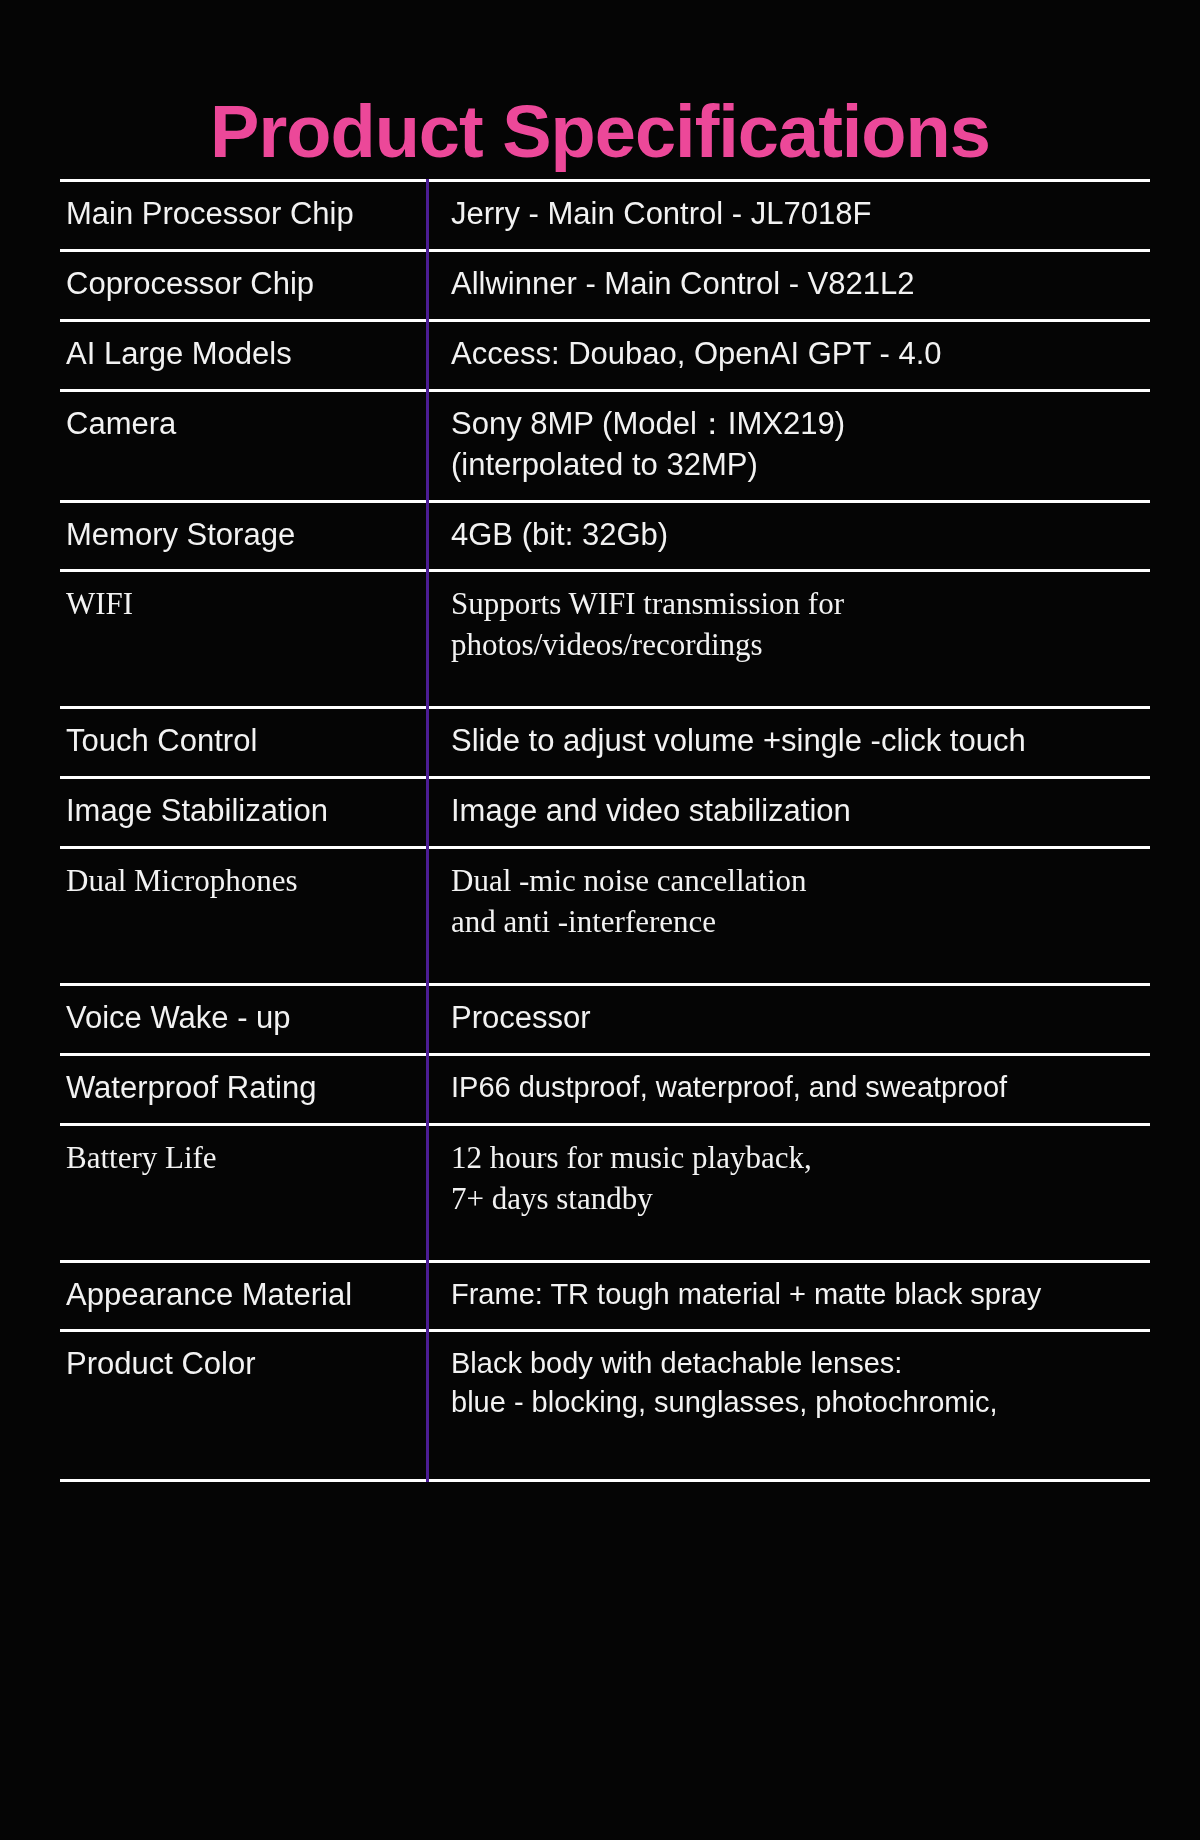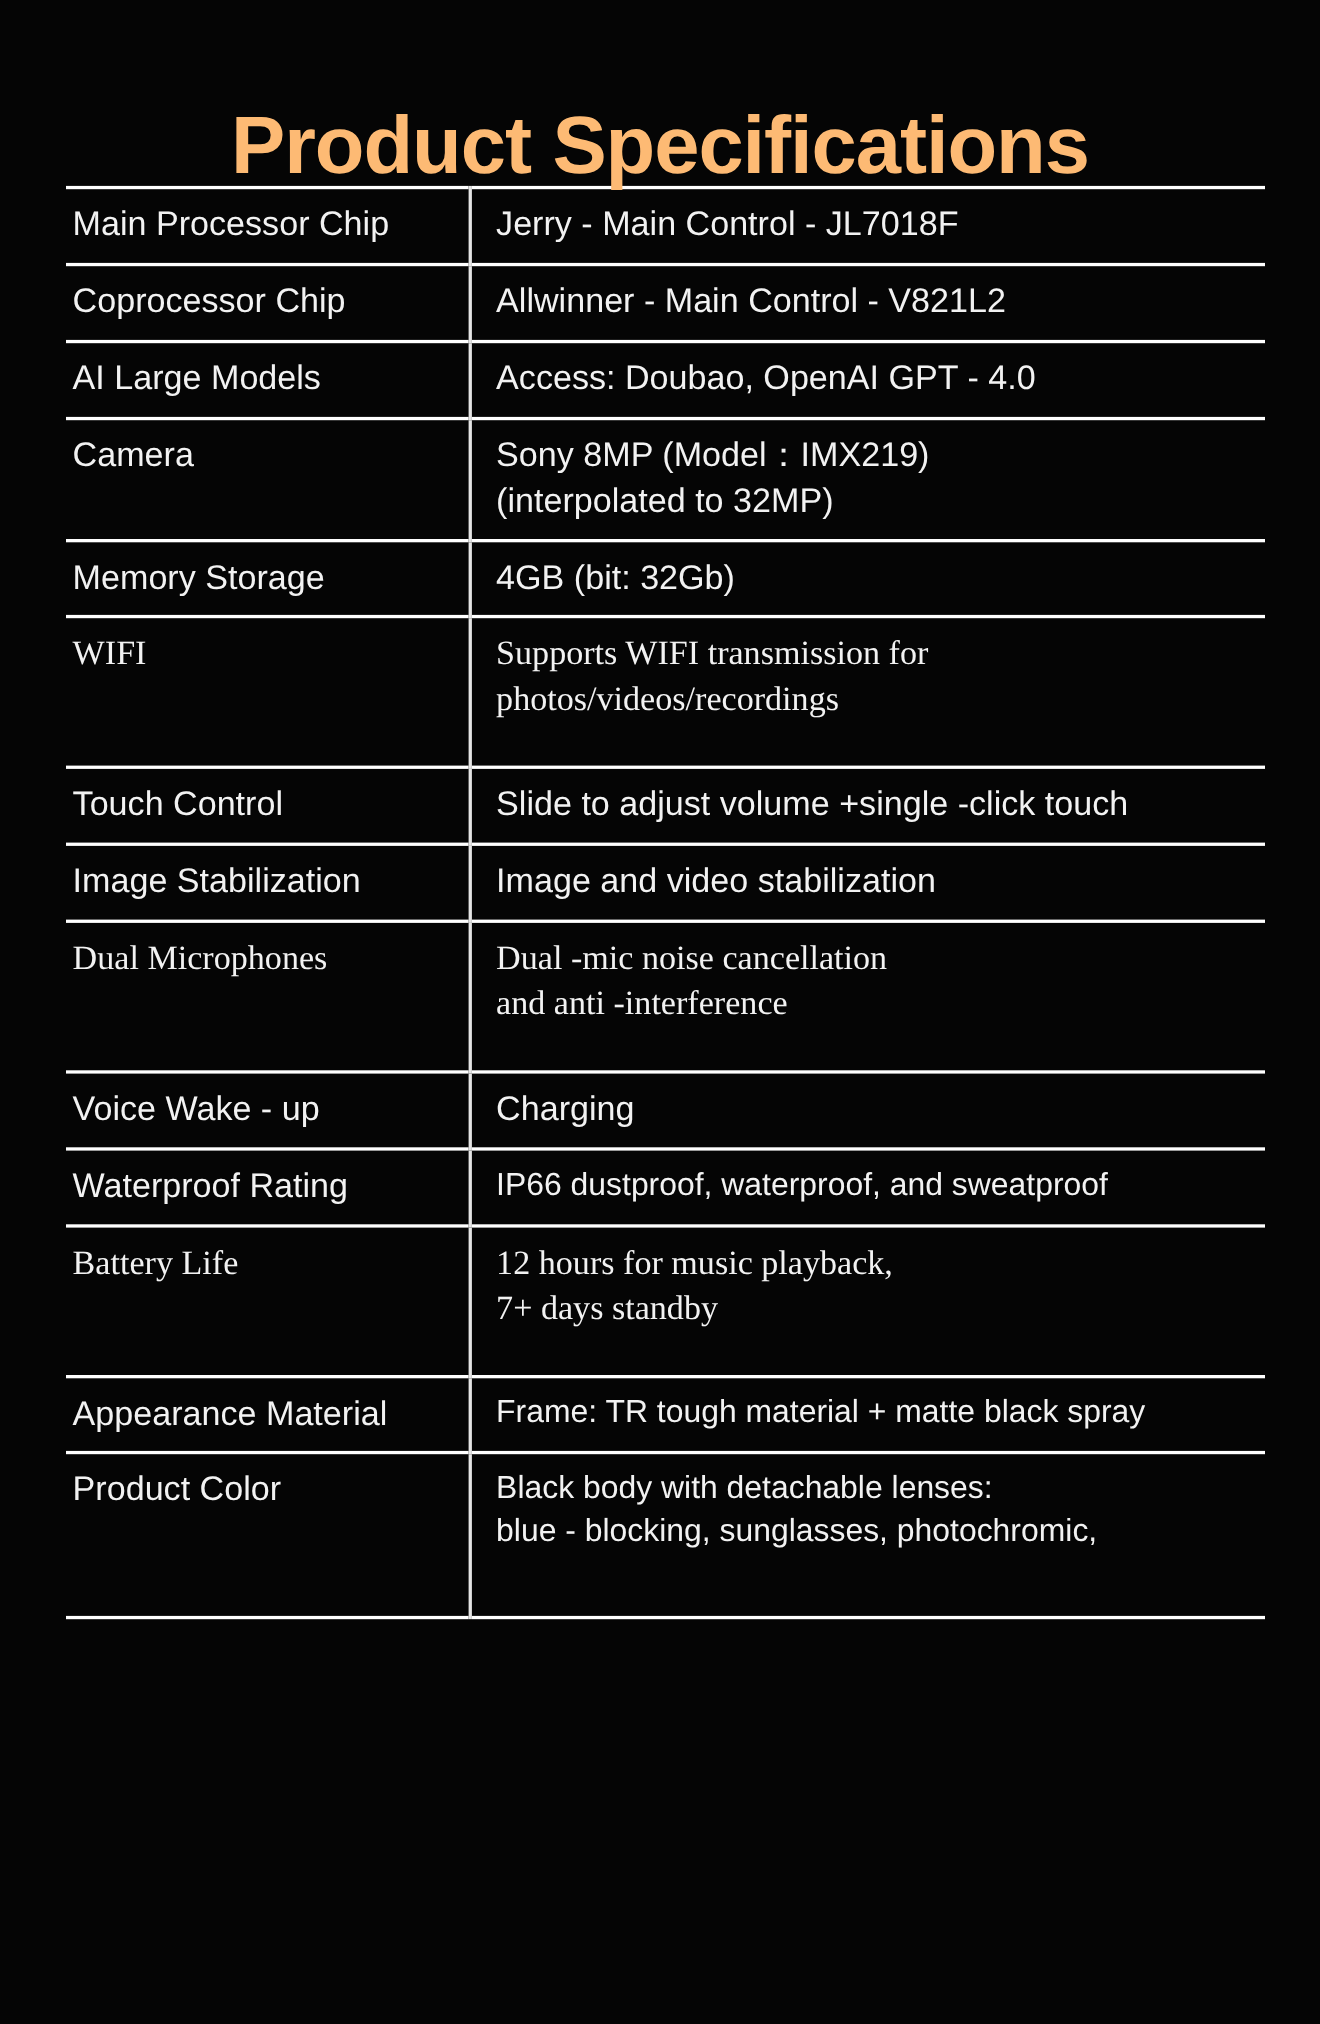--- a/index.html
+++ b/index.html
@@ -20,22 +20,23 @@
     height: 1840px;
     background: #050505;
     box-sizing: border-box;
     padding: 0 60px;
   }
   .title {
     text-align: center;
     font-size: 74px;
     font-weight: bold;
     letter-spacing: -1px;
-    color: #fdba74;
+    color: #ec4899;
     padding-top: 95px;
+    padding-bottom: 10px;
     line-height: 1;
   }
   .spec-table {
     width: 1090px;
     margin: 0 auto;
     border-collapse: collapse;
     table-layout: fixed;
   }
   .spec-table tr {
     border-top: 3px solid #ffffff;
@@ -46,21 +47,21 @@
   .spec-table td {
     vertical-align: top;
     padding: 12px 4px 14px 4px;
     font-size: 31px;
     line-height: 1.32;
     color: #f2f2f2;
     font-weight: 400;
   }
   .spec-table td.label {
     width: 350px;
-    border-right: 3px solid #e5e5e5;
+    border-right: 3px solid #4c1d95;
     padding-left: 6px;
     padding-right: 10px;
     white-space: nowrap;
   }
   .spec-table td.value {
     padding-left: 22px;
   }
   .value-line {
     display: block;
     white-space: pre;
@@ -141,21 +142,21 @@
         <td class="label">Dual Microphones</td>
         <td class="value">
           <span class="value-line">Dual -mic noise cancellation</span>
           <span class="value-line">and anti -interference</span>
         </td>
       </tr>
 
       <tr>
         <td class="label">Voice Wake - up</td>
         <td class="value">
-          <span class="value-line">Charging</span>
+          <span class="value-line">Processor</span>
         </td>
       </tr>
 
       <tr class="small">
         <td class="label">Waterproof Rating</td>
         <td class="value">
           <span class="value-line">IP66 dustproof, waterproof, and sweatproof</span>
         </td>
       </tr>
 

